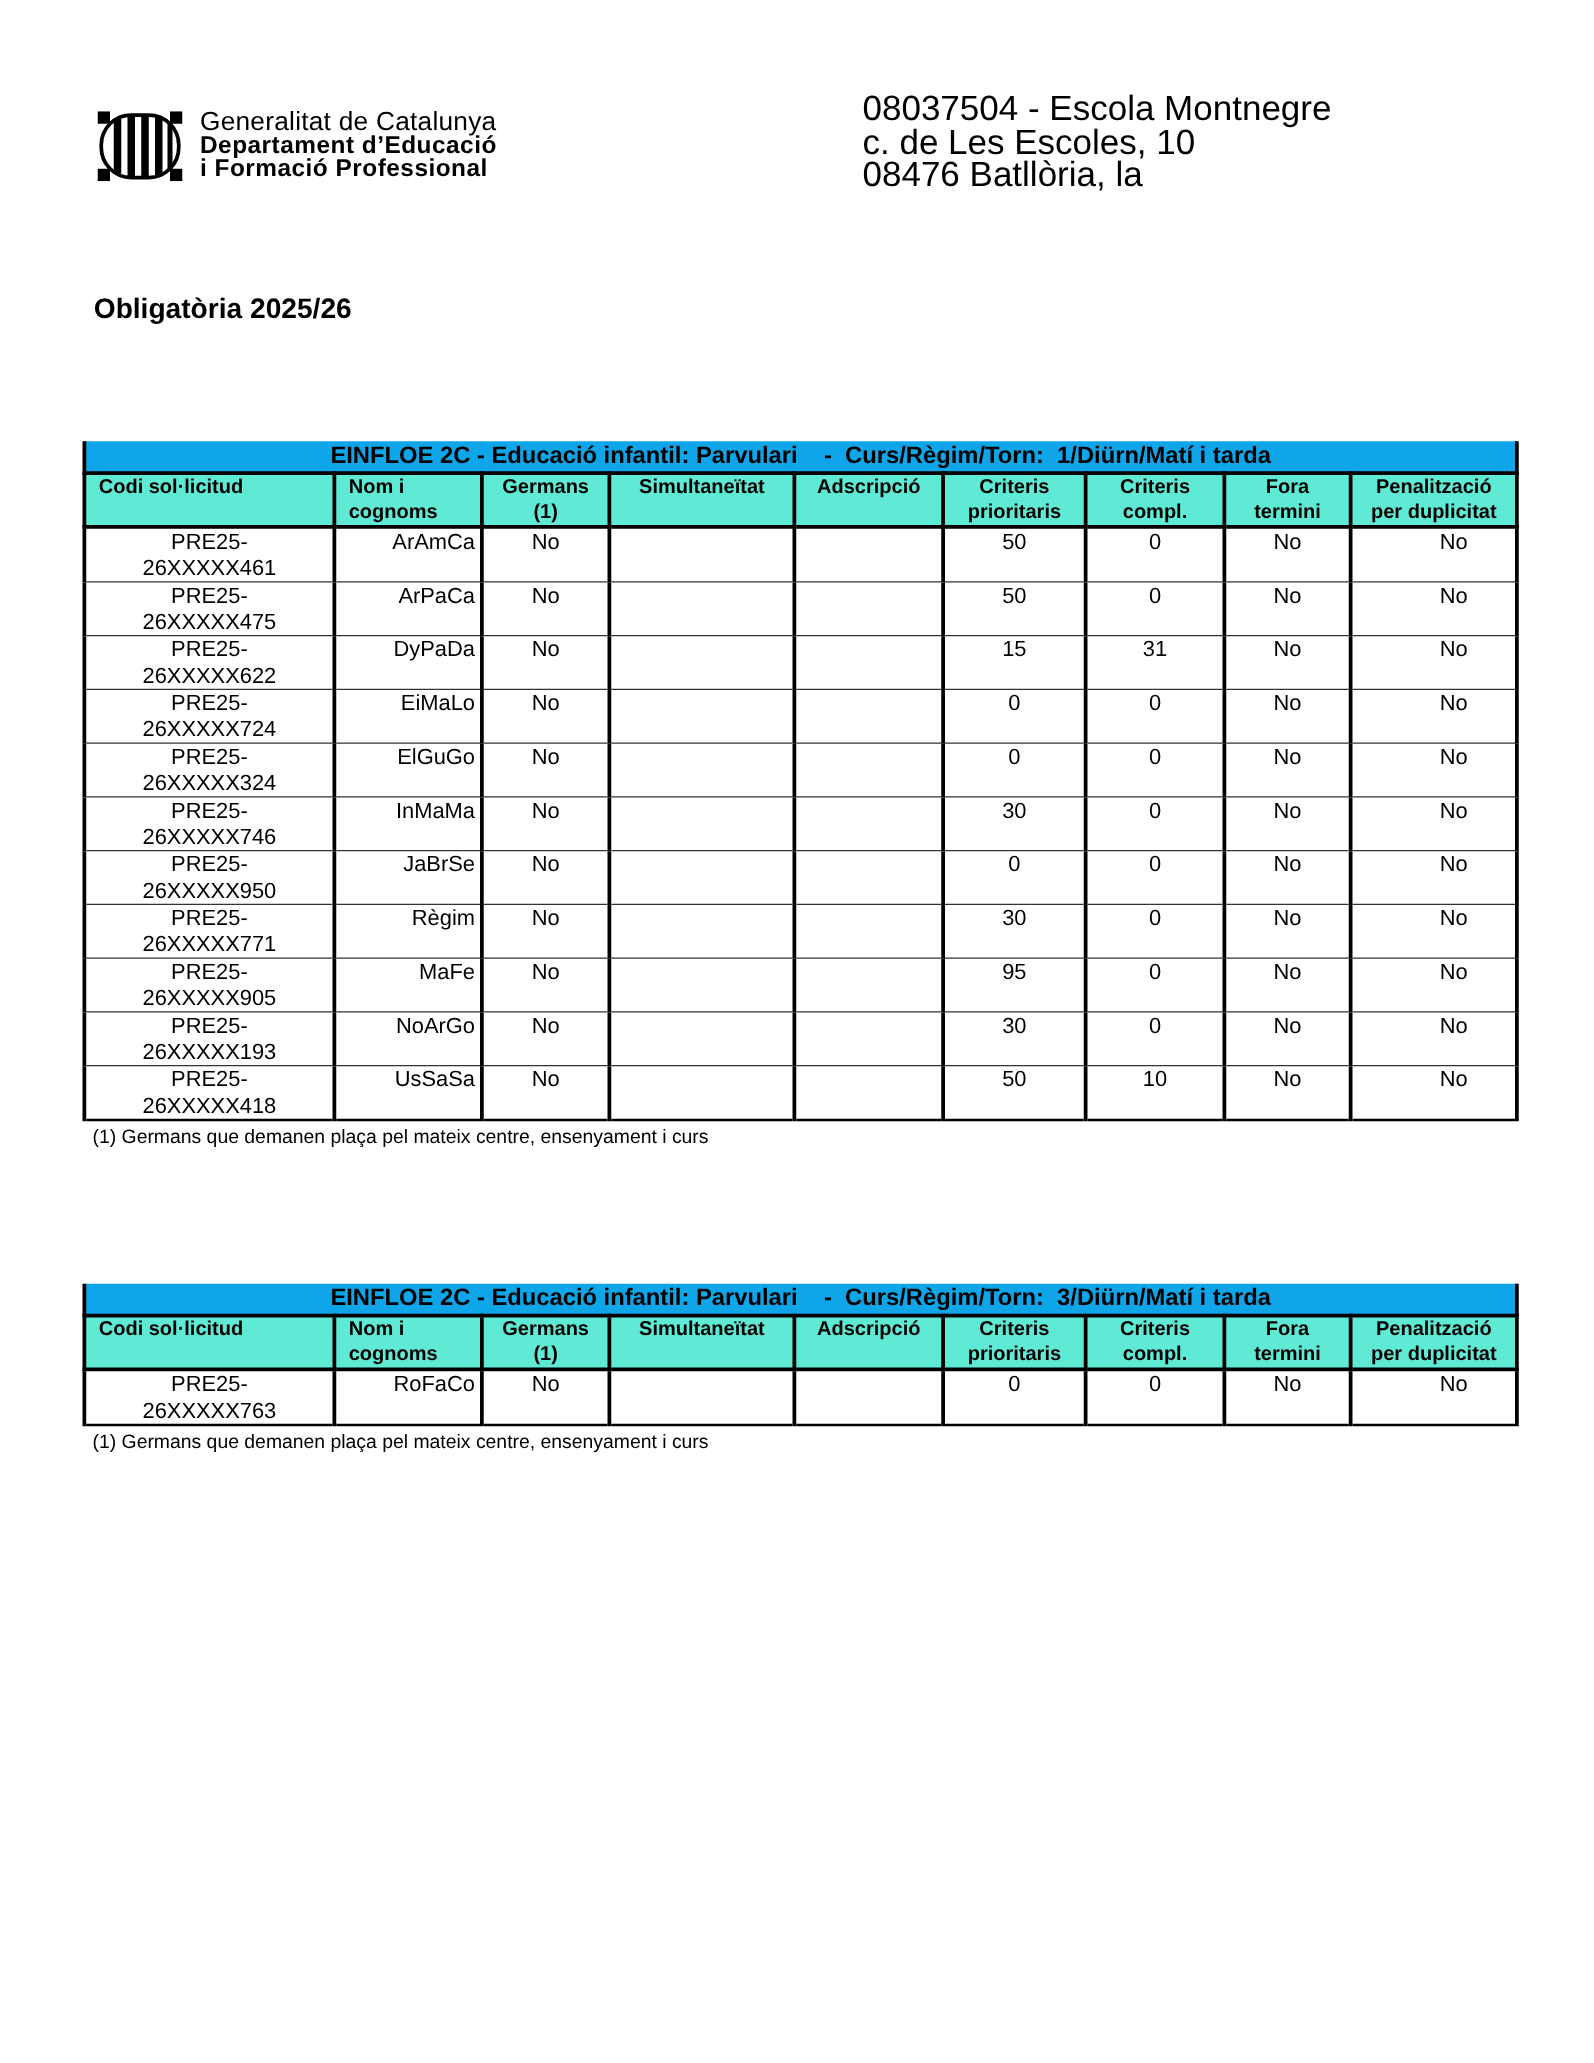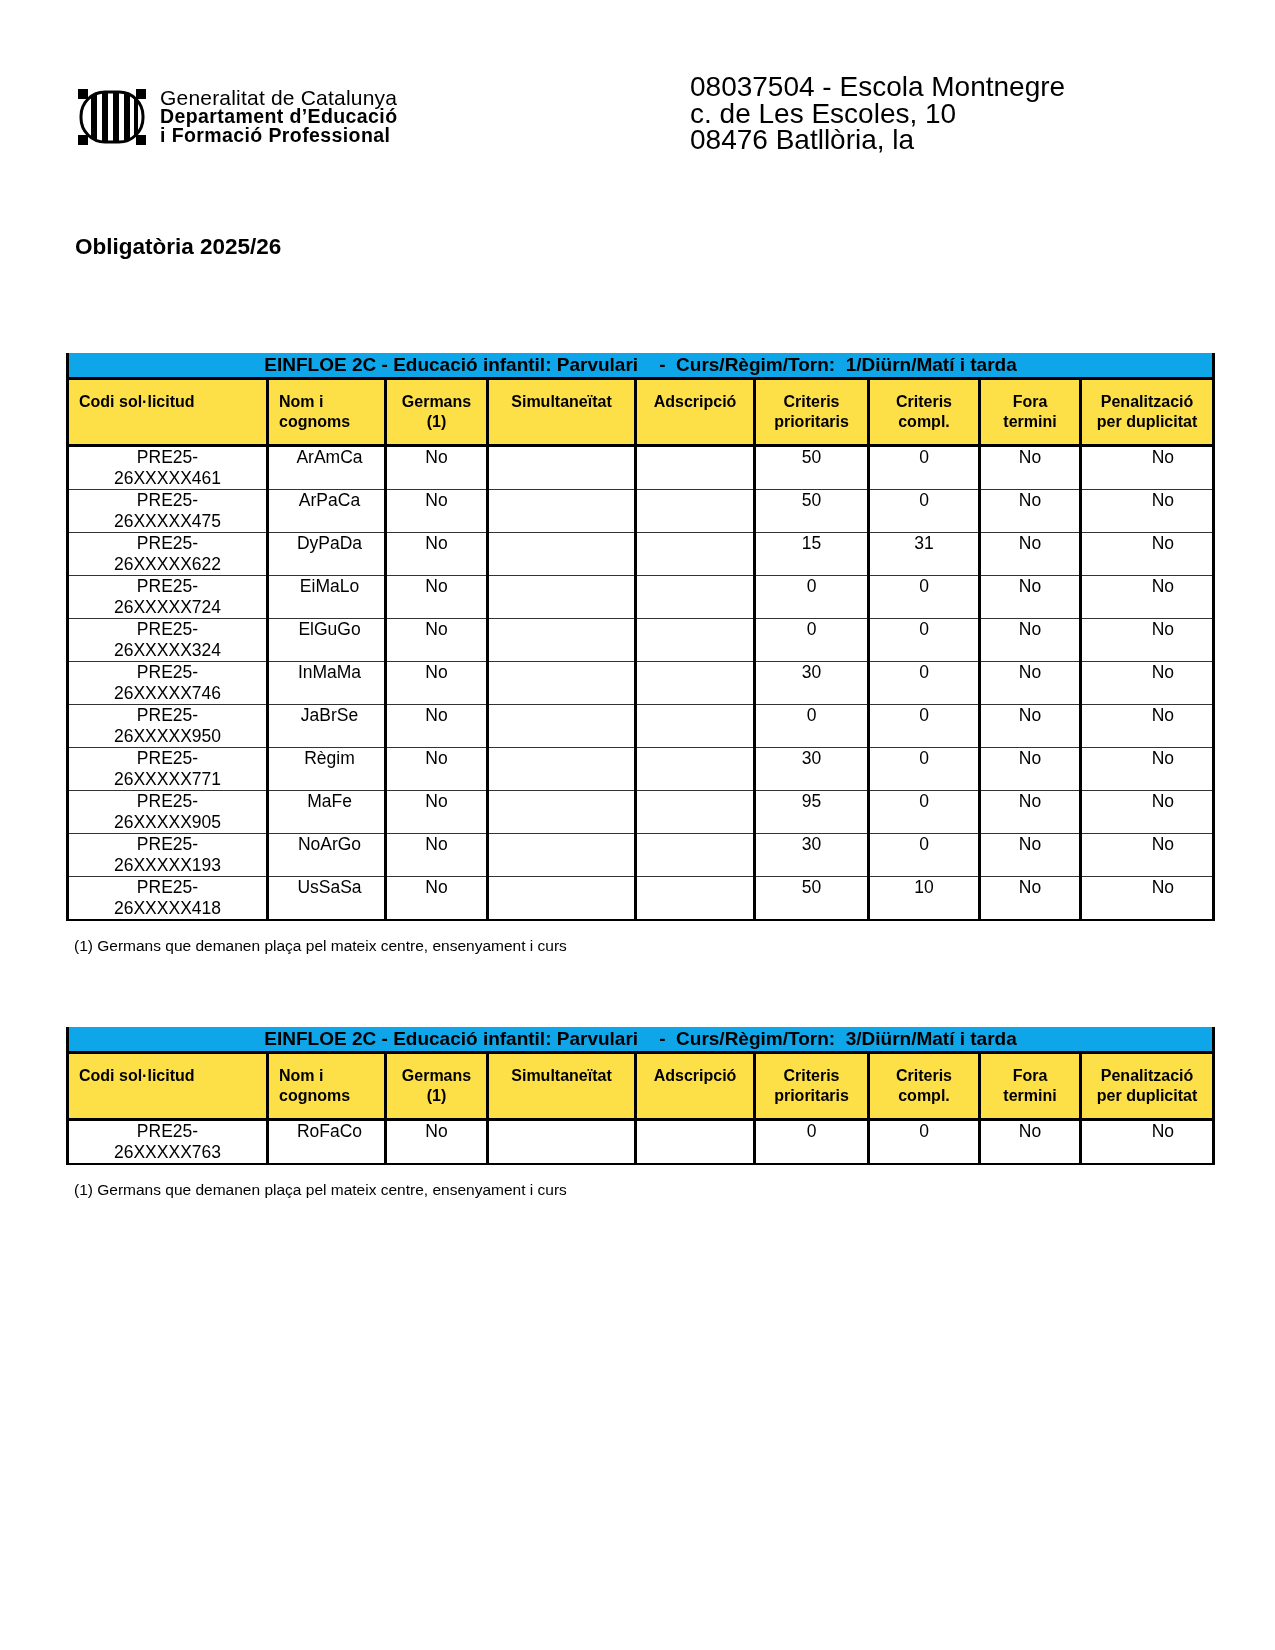--- a/index.html
+++ b/index.html
@@ -29,32 +29,32 @@
   table.list col.c3 { width: 148px; }
   table.list col.c4 { width: 119px; }
   table.list col.c5 { width: 114px; }
   table.list col.c6 { width: 111px; }
   table.list col.c7 { width: 101px; }
   table.list col.c8 { width: 133px; }
 
   .caption-row td { background: #0ea5e9; font-size: 19px; font-weight: bold; text-align: center;
                     height: 24px; padding: 0; border-left: 3px solid #000; border-right: 3px solid #000;
                     border-bottom: 3px solid #000; border-top: none; white-space: pre; line-height: 24px; }
-  .head-row th { background: #fde047; font-size: 16px; font-weight: bold; line-height: 20px;
-                 height: 40px; padding: 12px 4px; vertical-align: top; text-align: center;
+  .head-row th { background: #5eead4; font-size: 16px; font-weight: bold; line-height: 20px;
+                 height: 40px; padding: 0 4px; vertical-align: top; text-align: center;
                  border-left: 3px solid #000; border-right: 3px solid #000; border-bottom: 3px solid #000; }
   .head-row th.left { text-align: left; padding-left: 10px; }
   .data-row td { font-size: 17.5px; line-height: 20.5px; height: 42px; padding: 0 4px; vertical-align: top;
                  text-align: center; border-left: 3px solid #000; border-right: 3px solid #000;
                  border-bottom: 1.5px solid #333; }
-  .data-row td.left { text-align: center; padding-left: 10px; margin-top: 41px; }
+  .data-row td.left { text-align: right; padding-left: 10px; margin-top: 41px; }
   .data-row:last-child td { border-bottom: 2px solid #000; }
   .data-row td.pen { text-align: right; padding-right: 38px; }
 
-  .footnote { font-size: 15.5px; margin-top: 16px; padding-left: 8px; line-height: 18px; }
+  .footnote { font-size: 15.5px; margin-top: 4px; padding-left: 8px; line-height: 18px; }
 </style>
 </head>
 <body>
 
 <div class="logo">
   <svg class="logo-mark" viewBox="0 0 68 56">
     <rect x="3" y="3" width="62" height="50" rx="24" ry="24" fill="#fff" stroke="#000" stroke-width="3"></rect>
     <rect x="0" y="0" width="10" height="10" fill="#000"></rect>
     <rect x="58" y="0" width="10" height="10" fill="#000"></rect>
     <rect x="0" y="46" width="10" height="10" fill="#000"></rect>

